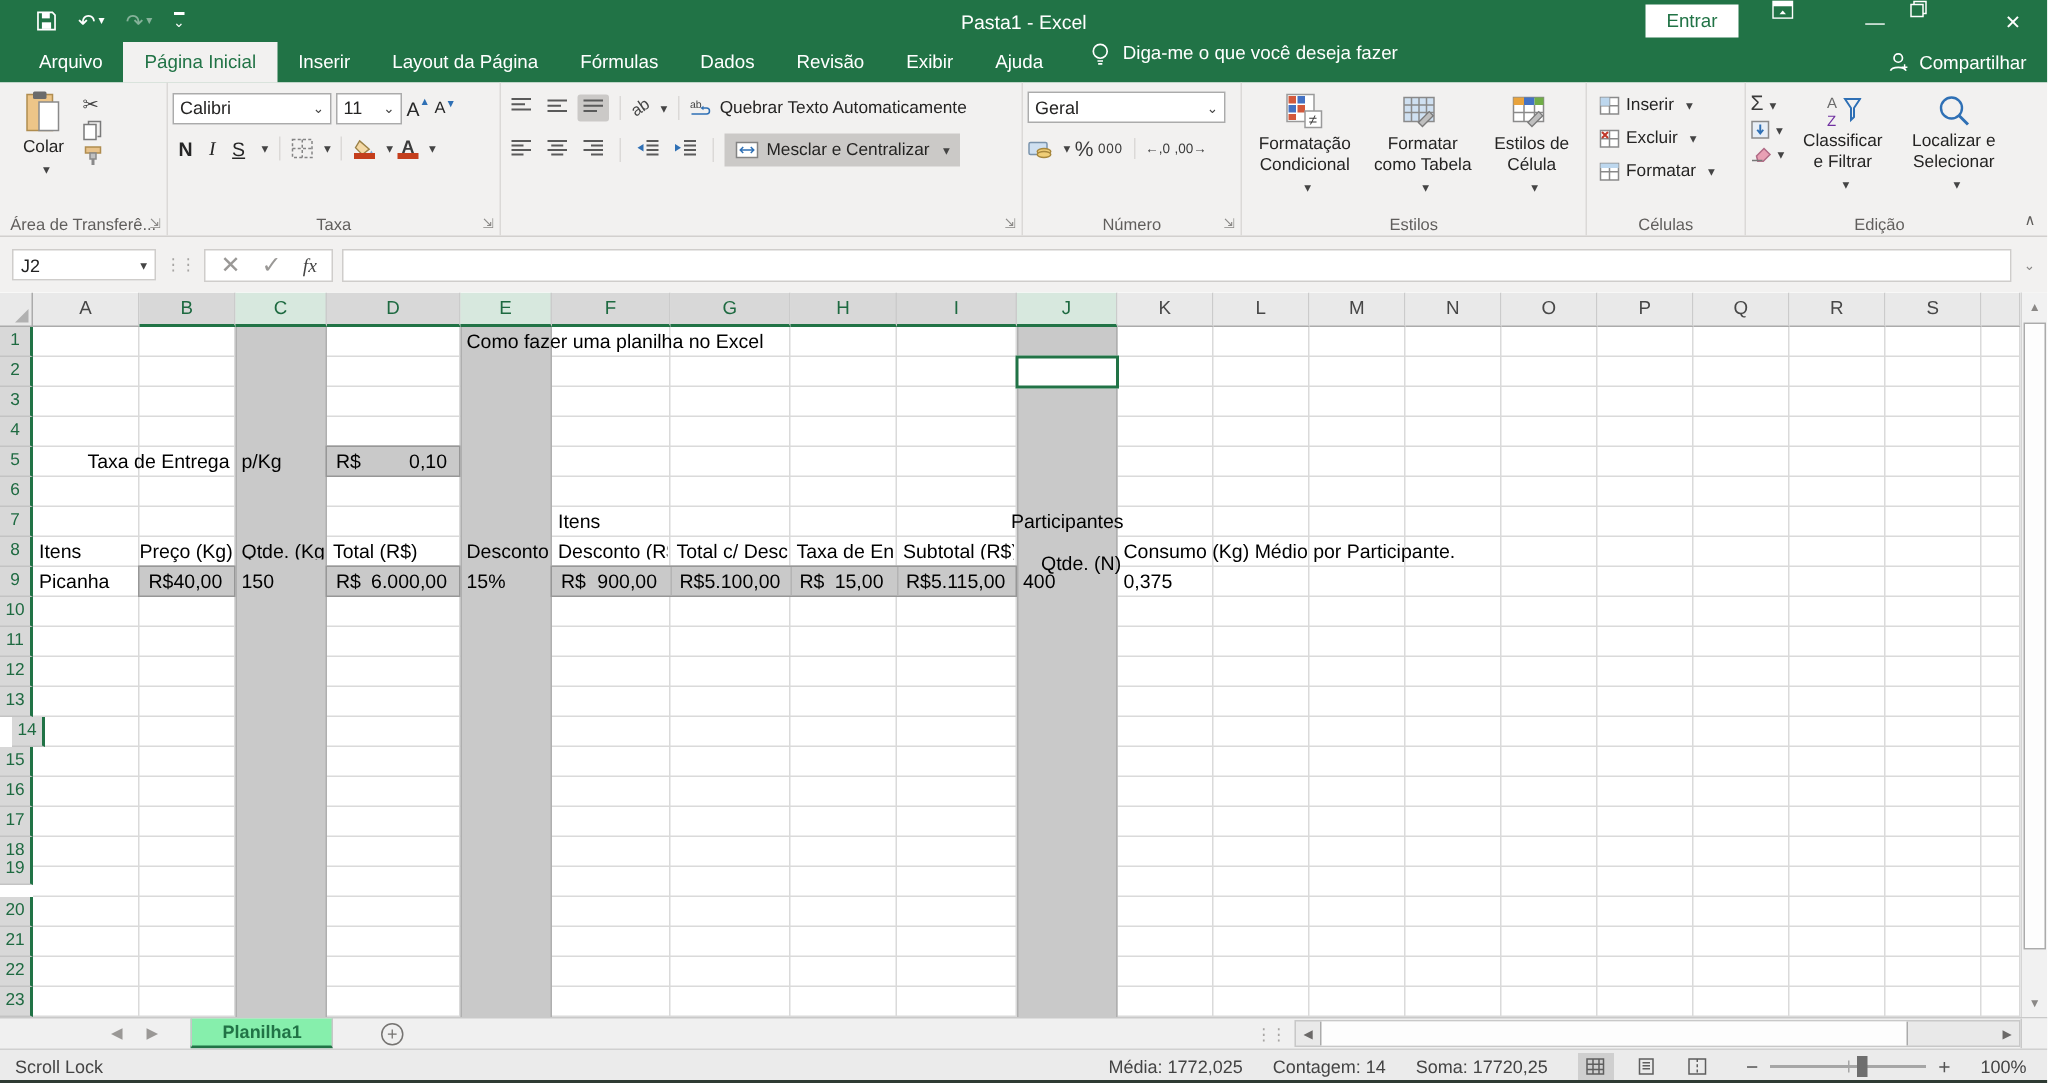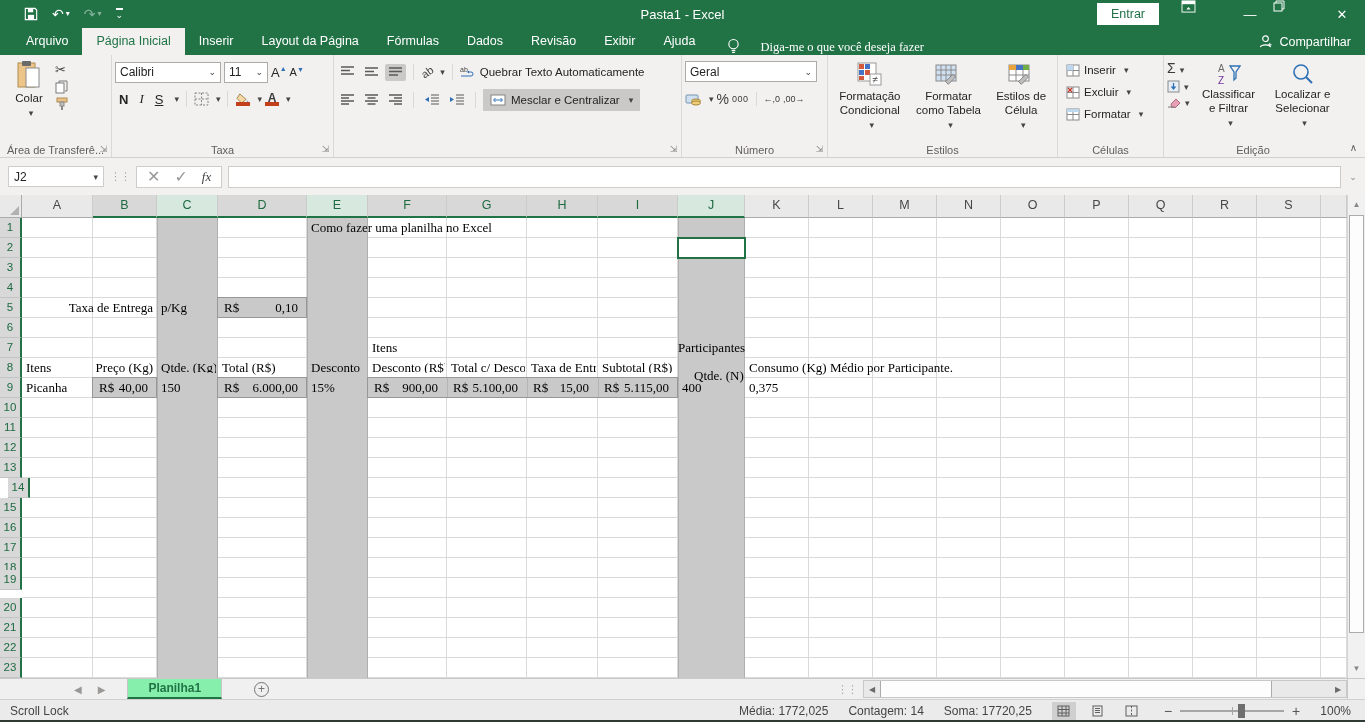--- a/index.html
+++ b/index.html
@@ -17,21 +17,21 @@
   .titletext{position:absolute;left:50%;transform:translateX(-50%);font-size:13px;white-space:nowrap;}
   .tb-right{position:absolute;right:0;top:0;height:28px;display:flex;align-items:center;}
   .entrar{background:#fff;color:#217346;font-size:12.5px;padding:4px 14px;margin-right:22px;}
   .winbtn{width:46px;height:28px;display:flex;align-items:center;justify-content:center;color:#fff;font-size:13px;}
 
   
   .tabrow{height:27px;background:#217346;display:flex;align-items:stretch;color:#fff;position:relative;font-size:12.5px;}
   .rtabs{display:flex;align-items:stretch;margin-left:12px;}
   .rtab{padding:6px 14px 0 14px;white-space:nowrap;}
   .rtab.active{background:#F2F1F0;color:#217346;}
-  .tellme{display:flex;align-items:flex-end;gap:20px;margin-left:18px;font-family:Liberation Serif, serif;}
+  .tellme{display:flex;align-items:flex-start;gap:8px;margin-left:18px;}
   .share{position:absolute;right:14px;top:0;height:27px;display:flex;align-items:center;gap:6px;}
 
   
   .ribbon{height:103px;background:#F2F1F0;border-bottom:1px solid #D2D0CE;display:flex;font-size:11.5px;color:#252423;position:relative;}
   .rgroup{position:relative;border-right:1px solid #DBD9D7;padding:3px 3px 16px 3px;display:flex;}
   .rgroup-label{position:absolute;bottom:1px;left:0;right:0;text-align:center;font-size:11px;color:#605E5C;white-space:nowrap;overflow:hidden;}
   .dlaunch{position:absolute;bottom:2px;right:2px;width:11px;height:11px;color:#8A8886;font-size:9px;line-height:11px;text-align:center;}
   .bigbtn{display:flex;flex-direction:column;align-items:center;justify-content:flex-start;text-align:center;padding:2px 4px;line-height:1.2;gap:2px;}
   .smallrow{display:flex;align-items:center;gap:3px;height:22px;}
   .ddbox{background:#fff;border:1px solid #ABABAB;height:21px;display:flex;align-items:center;font-size:12px;padding:0 4px;justify-content:space-between;}
@@ -66,21 +66,21 @@
   .colhdr.sel{background:#D7E8DE;border-bottom:2px solid #217346;color:#1E6A41;}
   .rowhdr{position:absolute;left:0;width:22px;height:20px;background:#D8D8D8;border-right:2px solid #217346;border-bottom:1px solid #C3C3C3;font-size:11.5px;color:#1E6A41;text-align:center;line-height:19px;z-index:6;}
   .corner{position:absolute;left:0;top:0;width:22px;height:23px;background:#E9E9E9;border-right:1px solid #ABABAB;border-bottom:1px solid #ABABAB;z-index:7;}
   .corner:after{content:"";position:absolute;right:2px;bottom:2px;border-left:9px solid transparent;border-bottom:9px solid #B1B1B1;}
   .gridvert{position:absolute;top:23px;bottom:0;border-right:1px solid #DADADA;z-index:0;}
   .gridhorz{position:absolute;left:22px;height:20px;border-bottom:1px solid #DADADA;z-index:0;}
   .selcol{position:absolute;top:23px;bottom:0;background:#C9C9C9;border-left:1px solid #AFAFAF;border-right:1px solid #AFAFAF;z-index:2;}
   .selrange{position:absolute;background:#C9C9C9;border:1px solid #979797;z-index:3;}
   .seldiv{position:absolute;top:0;bottom:0;width:1px;background:#B4B4B4;}
   .activecell{position:absolute;background:#fff;border:2px solid #217346;z-index:4;}
-  .ct{position:absolute;height:15px;line-height:20px;font-size:13px;color:#000;white-space:nowrap;z-index:5;font-family:Liberation Serif, serif;}
+  .ct{position:absolute;height:15px;line-height:20px;font-size:13px;color:#000;white-space:nowrap;z-index:5;}
   .ct.leftclip{overflow:hidden;}
   .ct.right,.ct.rightspan2{text-align:right;}
   .ct.center3,.ct.centerwide{text-align:center;}
   .ct.acc{display:flex;justify-content:space-between;padding:0 8px 0 5px;}
 
   
   #vscroll{position:absolute;left:1347px;top:195px;width:18px;height:483px;background:#F1F1F1;border-left:1px solid #D5D5D5;z-index:8;}
   .vsbtn{height:19px;display:flex;align-items:center;justify-content:center;color:#8A8886;font-size:8px;}
   .vsthumb{position:absolute;left:1px;right:1px;top:20px;height:418px;background:#FDFDFD;border:1px solid #ABABAB;}
   .vsdown{position:absolute;bottom:0;left:0;right:0;}

